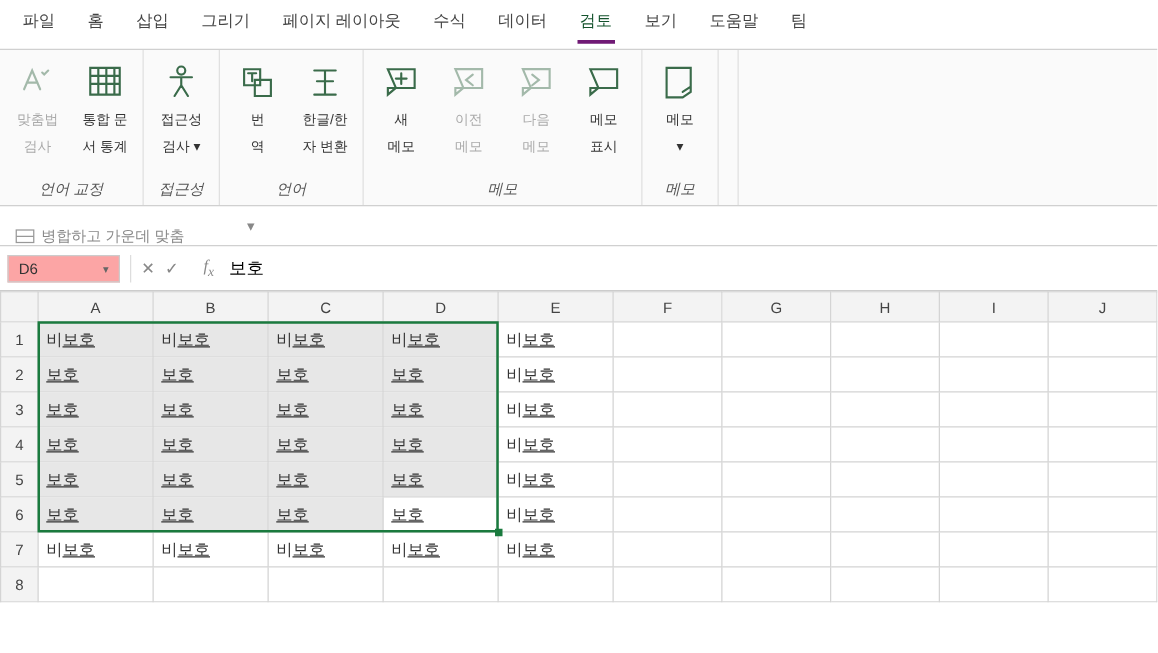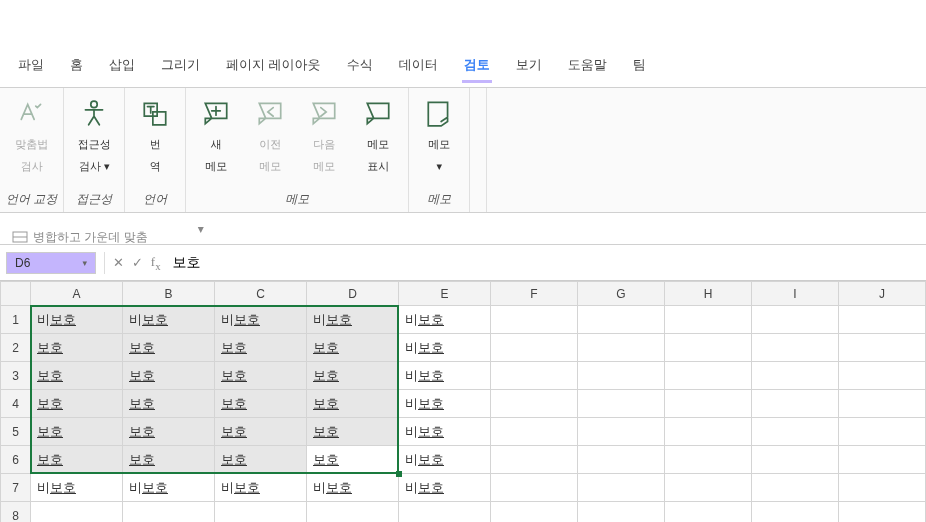--- a/index.html
+++ b/index.html
@@ -1,44 +1,44 @@
 <!DOCTYPE html>
 <html><head>
   <meta charset="utf-8">
   <style>
     * { margin:0; padding:0; box-sizing:border-box; }
     body { font-family:"Malgun Gothic","Segoe UI",Arial,sans-serif; font-size:12px; background:#fff; color:#333; user-select:none; }
 
     
-    .menu-bar { display:flex; gap:22px; padding:6px 16px 0; border-bottom:1px solid #d0d0d0; height:40px; align-items:flex-start;margin-top:48px; }
+    .menu-bar { display:flex; gap:22px; padding:6px 16px 0; border-bottom:1px solid #d0d0d0; height:40px; align-items:flex-start; }
     .menu-tab { padding:2px 2px 6px; color:#444; cursor:pointer; font-size:13px; }
-    .menu-tab.active { border-bottom:3px solid #c4b5fd; color:#3b82f6; font-weight:700; }
+    .menu-tab.active { border-bottom:3px solid #701a75; color:#14532d; font-weight:400; }
 
     
     .ribbon { display:flex; border-bottom:1px solid #d0d0d0; background:#fafafa; height:125px; }
     .ribbon-group { display:flex; flex-direction:column; align-items:center; padding:4px 6px 2px; border-right:1px solid #e0e0e0; }
     .ribbon-row { display:flex; gap:6px; align-items:flex-start; flex:1; }
     .ribbon-btn { display:flex; flex-direction:column; align-items:center; justify-content:flex-start; width:48px; padding:4px 2px; cursor:pointer; border-radius:3px; }
     .ribbon-btn.disabled { color:#aaa; cursor:default; }
     .ribbon-btn.disabled svg { opacity:.45; }
     .ribbon-icon { width:34px; height:34px; display:flex; align-items:center; justify-content:center; margin-bottom:3px; }
     .ribbon-label { font-size:11px; line-height:22px; text-align:center; }
     .group-label { font-size:12px; color:#555; padding:3px 0 2px;font-style:italic; }
     .ribbon-btn.highlighted { outline:4px solid #e2281a; outline-offset:-2px; border-radius:2px;}
 
     
     .qa-row { display:flex; align-items:center; gap:10px; padding:6px 12px; border-bottom:1px solid #d0d0d0; color:#888; height:32px;}
     .qa-item { display:flex; align-items:center; gap:5px;margin-top:17px;}
 
     
     .fx-row { display:flex; align-items:center; gap:8px; padding:4px 6px; border-bottom:1px solid #ccc; height:36px;}
-    .name-box { width:90px; border:1px solid #ccc; padding:3px 8px; display:flex; justify-content:space-between; align-items:center; background:#c4b5fd;}
+    .name-box { width:90px; border:1px solid #ccc; padding:3px 8px; display:flex; justify-content:space-between; align-items:center; background:#fca5a5;}
     .fx-sep { width:1px; height:22px; background:#ddd;}
     .fx-icons { display:flex; gap:8px; color:#888; font-size:13px; align-items:center;}
-    .fx-label { font-family:"Times New Roman",serif; font-size:13px;}
+    .fx-label { font-style:italic; font-family:"Times New Roman",serif; font-size:13px;margin-left:12px;}
     .fx-input { flex:1; border:none; outline:none; font-size:14px; font-family:"Malgun Gothic"; padding:2px 4px; background:#fff;}
 
     
     .grid { position:relative; }
     table { border-collapse:collapse; width:100%; table-layout:fixed; }
     th, td { border:1px solid #d4d4d4; height:28px; font-size:13px; padding:0 6px; text-align:left; vertical-align:middle; overflow:hidden; }
     th { background:#f3f3f3; text-align:center; font-weight:400; color:#444; font-size:12px;}
     th.rowhdr { width:30px; background:#f3f3f3; text-align:center; }
     th.colhdr { height:24px; }
     td.sel { background:#e7e7e7; }
@@ -69,20 +69,28 @@
     <div class="ribbon-group">
       <div class="ribbon-row">
         <div class="ribbon-btn disabled">
           <div class="ribbon-icon">
             <svg width="32" height="30" viewBox="0 0 28 28" fill="none" stroke="#3a6b4a" stroke-width="1.6" stroke-linecap="round">
               <path d="M4 20l6-14 6 14M6 15h8 M22 6l-3 3-1.5-1.5"></path>
             </svg>
           </div>
           <div class="ribbon-label">맞춤법<br>검사</div>
         </div>
+        <div class="ribbon-btn">
+          <div class="ribbon-icon">
+            <svg width="32" height="30" viewBox="0 0 28 28" fill="none" stroke="#3a6b4a" stroke-width="1.6" stroke-linecap="round">
+              <path d="M3 4h22v20H3z M3 10h22 M9 4v20 M15 4v20 M21 4v20 M3 16h22"></path>
+            </svg>
+          </div>
+          <div class="ribbon-label">통합 문<br>서 통계</div>
+        </div>
       </div>
       <div class="group-label">언어 교정</div>
     </div>
     <div class="ribbon-group">
       <div class="ribbon-row">
         <div class="ribbon-btn">
           <div class="ribbon-icon">
             <svg width="32" height="30" viewBox="0 0 28 28" fill="none" stroke="#3a6b4a" stroke-width="1.6" stroke-linecap="round">
               <path d="M14 3a3 3 0 110 6 3 3 0 010-6z M6 11h16 M14 11v6 M14 17l-5 8 M14 17l5 8"></path>
             </svg>
@@ -94,20 +102,28 @@
     </div>
     <div class="ribbon-group">
       <div class="ribbon-row">
         <div class="ribbon-btn">
           <div class="ribbon-icon">
             <svg width="32" height="30" viewBox="0 0 28 28" fill="none" stroke="#3a6b4a" stroke-width="1.6" stroke-linecap="round">
               <path d="M4 5h12v12H4z M12 13h12v12H12z M7 8h6 M10 8v6"></path>
             </svg>
           </div>
           <div class="ribbon-label">번<br>역</div>
+        </div>
+        <div class="ribbon-btn">
+          <div class="ribbon-icon">
+            <svg width="32" height="30" viewBox="0 0 28 28" fill="none" stroke="#3a6b4a" stroke-width="1.6" stroke-linecap="round">
+              <path d="M6 6h16 M14 6v18 M8 14h12 M6 24h16"></path>
+            </svg>
+          </div>
+          <div class="ribbon-label">한글/한<br>자 변환</div>
         </div>
       </div>
       <div class="group-label">언어</div>
     </div>
     <div class="ribbon-group">
       <div class="ribbon-row">
         <div class="ribbon-btn">
           <div class="ribbon-icon">
             <svg width="32" height="30" viewBox="0 0 28 28" fill="none" stroke="#3a6b4a" stroke-width="1.6" stroke-linecap="round">
               <path d="M4 5h20v14H4l0 5 6-5z M14 8v8 M10 12h8"></path>

